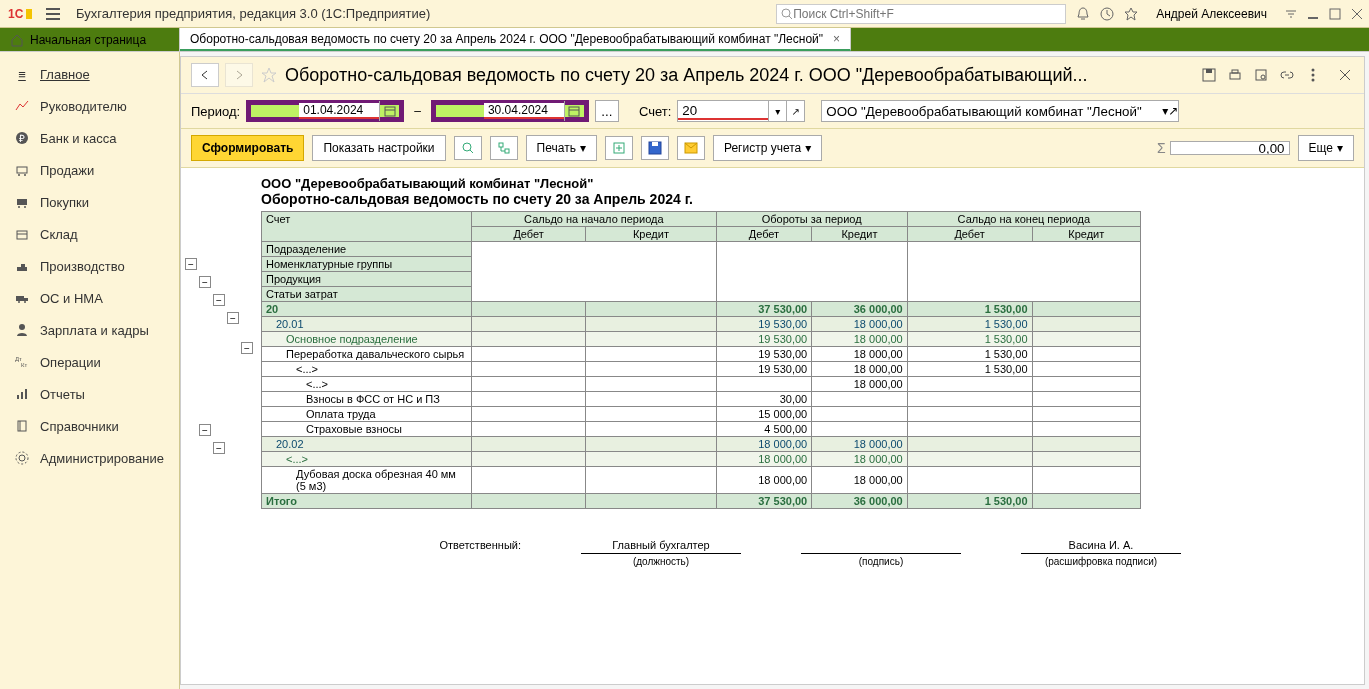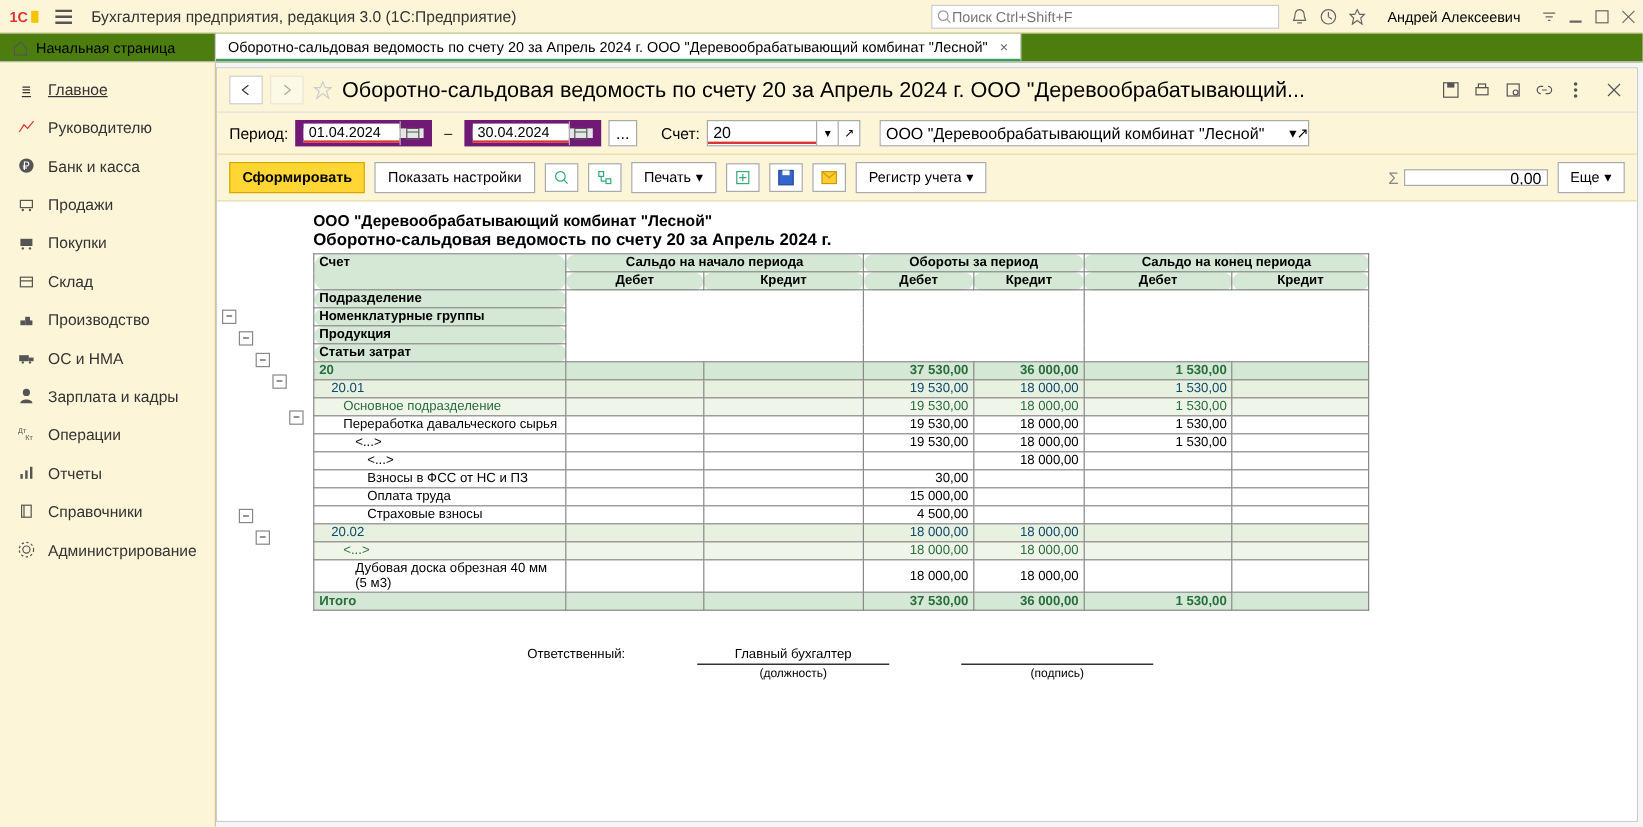--- a/index.html
+++ b/index.html
@@ -35,21 +35,21 @@
 .page-header { display: flex; align-items: center; padding: 6px 10px; gap: 6px; border-bottom: 1px solid #ddd; background: #fdf5d8; }
 .page-header .nav-btn { width: 28px; height: 24px; border: 1px solid #ccc; background: #fff; display: flex; align-items: center; justify-content: center; cursor: pointer; }
 .page-header .star { width: 20px; height: 20px; display: flex; align-items: center; justify-content: center; color: #ccc; }
 .page-header h1 { font-size: 18px; font-weight: normal; flex: 1; white-space: nowrap; overflow: hidden; text-overflow: ellipsis; }
 .page-header .tool-icons { display: flex; gap: 8px; }
 .page-header .tool-icons > * { cursor: pointer; width: 18px; height: 18px; display: flex; align-items: center; justify-content: center; }
 
 
 .params { display: flex; align-items: center; padding: 6px 10px; gap: 6px; background: #fdf5d8; border-bottom: 1px solid #e0d8a0; }
 .params label { font-size: 13px; }
-.params .date-input { display: flex; align-items: center; border: 7px solid #701a75; background: #e5e5e5; height: 22px; }
+.params .date-input { display: flex; align-items: center; border: 5px solid #701a75; background: #bef264; height: 22px; padding-left: 48px; }
 .params .date-input input { border: none; outline: none; width: 80px; padding: 0 4px; font-size: 12px; border-bottom: 2px solid #d33; }
 .params .date-input .cal { width: 20px; height: 20px; display: flex; align-items: center; justify-content: center; border-left: 1px solid #aaa; cursor: pointer; }
 .params .dash { margin: 0 4px; }
 .params .dots-btn { width: 24px; height: 22px; border: 1px solid #aaa; background: #fff; cursor: pointer; }
 .params .account-input { display: flex; align-items: center; border: 1px solid #aaa; background: #fff; height: 22px; }
 .params .account-input input { border: none; outline: none; width: 90px; padding: 0 4px; border-bottom: 2px solid #d33; }
 .params .account-input .dd, .params .account-input .ext { width: 18px; height: 20px; border-left: 1px solid #aaa; display: flex; align-items: center; justify-content: center; cursor: pointer; font-size: 10px; }
 .params .org-input { display: flex; align-items: center; border: 1px solid #aaa; background: #fff; height: 22px; flex: 0 0 auto; }
 .params .org-input input { border: none; outline: none; width: 340px; padding: 0 4px; }
 
@@ -68,21 +68,21 @@
 .report-header { margin-bottom: 4px; }
 .report-header .org { font-weight: bold; font-size: 13px; }
 .report-header .title { font-weight: bold; font-size: 14px; }
 .report-header .sub { font-size: 11px; color: #333; }
 
 .tree-gutter { position: absolute; left: 0; top: 66px; width: 76px; }
 .tree-gutter .tnode { position: absolute; width: 12px; height: 12px; border: 1px solid #888; background: #fff; display: flex; align-items: center; justify-content: center; font-size: 10px; cursor: pointer; }
 
 table.report { border-collapse: collapse; width: 880px; }
 table.report th, table.report td { border: 1px solid #888; padding: 1px 4px; font-size: 11px; }
-table.report th { background: #d5e8d5; font-weight: bold; text-align: center; border-radius: 10px; }
+table.report th { background: #d5e8d5; font-weight: normal; text-align: center; }
 table.report .lvl0 { background: #d5e8d5; font-weight: bold; color: #2a6e3f; }
 table.report .lvl1 { background: #e8f0e0; font-weight: normal; color: #0c4a6e; margin-top: 20px; }
 table.report .lvl2 { background: #f0f5ea; color: #2a6e3f; }
 table.report .lvl3 { background: #fff; }
 table.report .total { background: #d5e8d5; font-weight: bold; color: #2a6e3f; }
 table.report td.num { text-align: right; }
 table.report td.label { text-align: left; }
 .indent1 { padding-left: 14px !important; }
 .indent2 { padding-left: 24px !important; }
 .indent3 { padding-left: 34px !important; }
@@ -620,18 +620,22 @@
         <div class="signatures">
           <div class="sig-label">Ответственный:</div>
           <div class="sig-col">
               <div>Главный бухгалтер</div>
               <div class="line">(должность)</div>
             </div>
           <div class="sig-col">
               <div>&nbsp;</div>
               <div class="line">(подпись)</div>
             </div>
+          <div class="sig-col">
+              <div>Васина И. А.</div>
+              <div class="line">(расшифровка подписи)</div>
+            </div>
         </div>
       </div>
     </div>
 
   </div>
 </div>
 
 </body></html>

